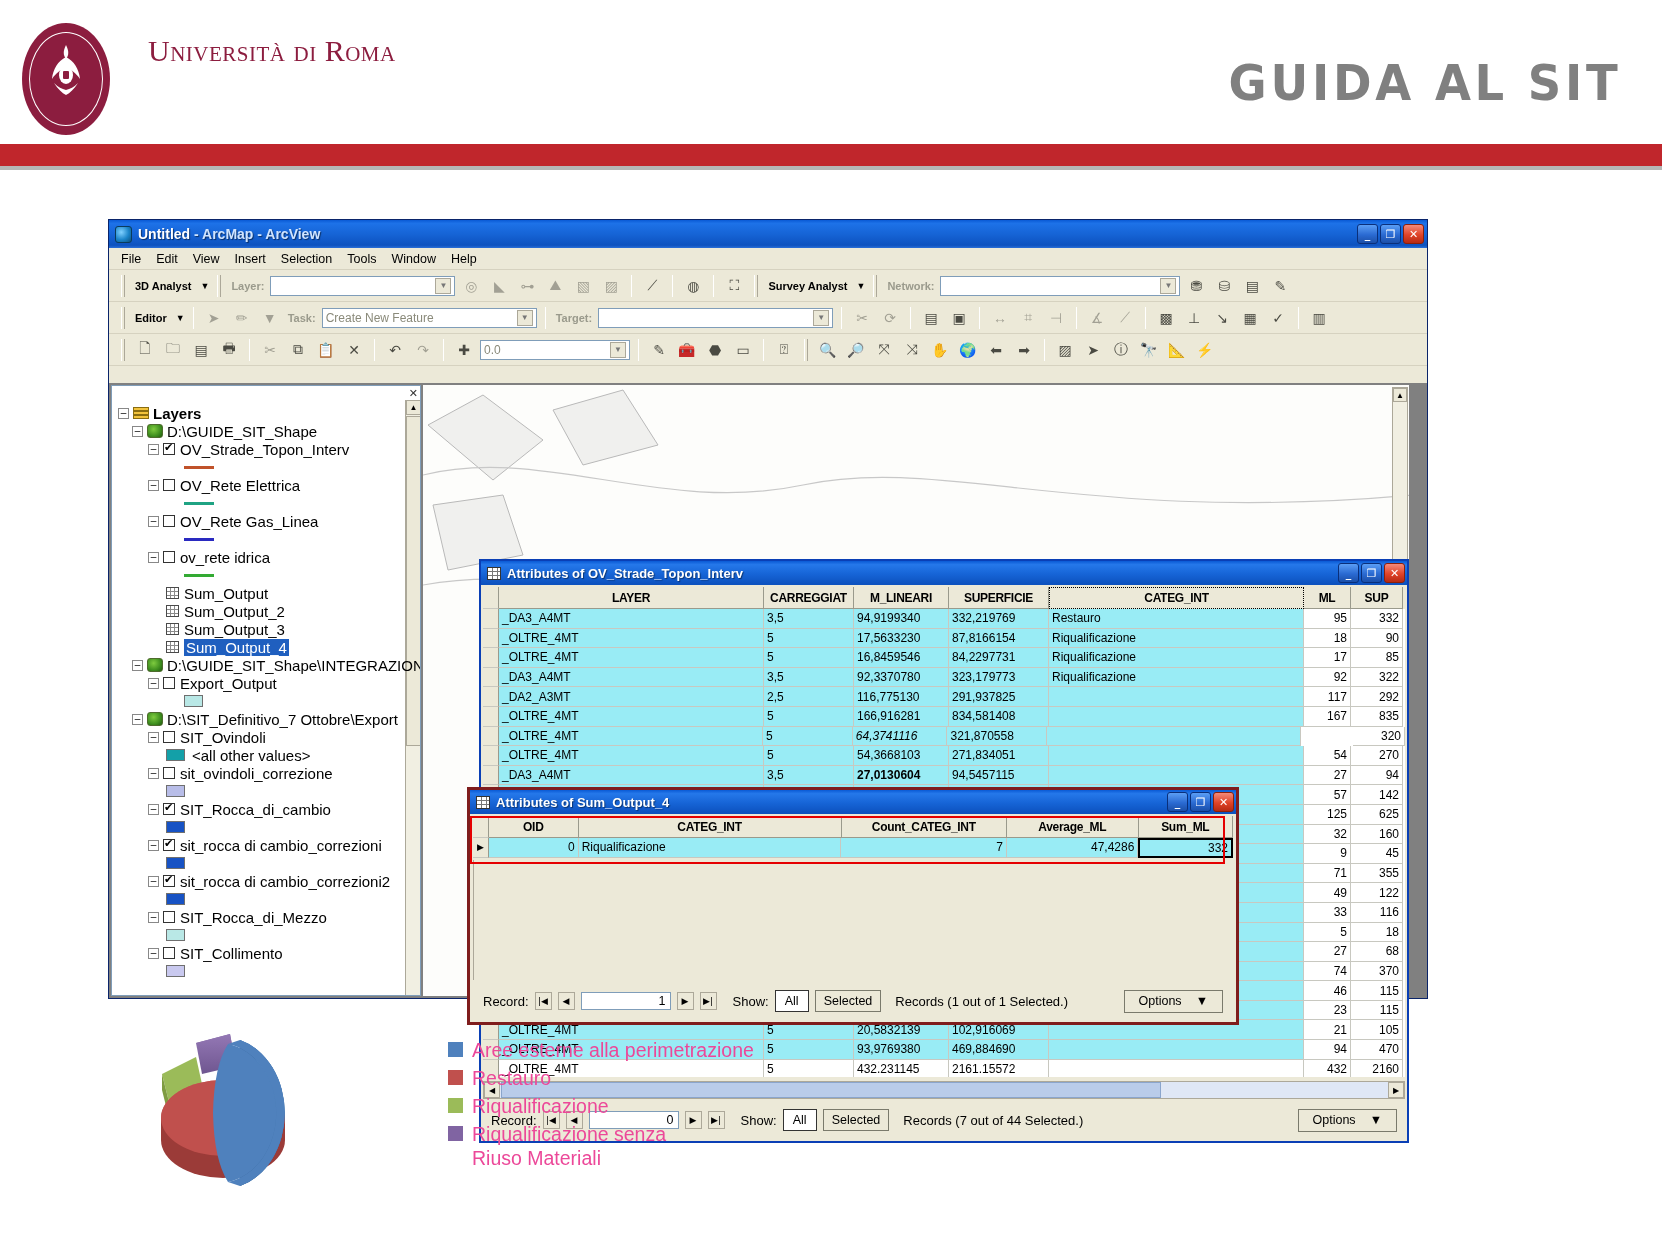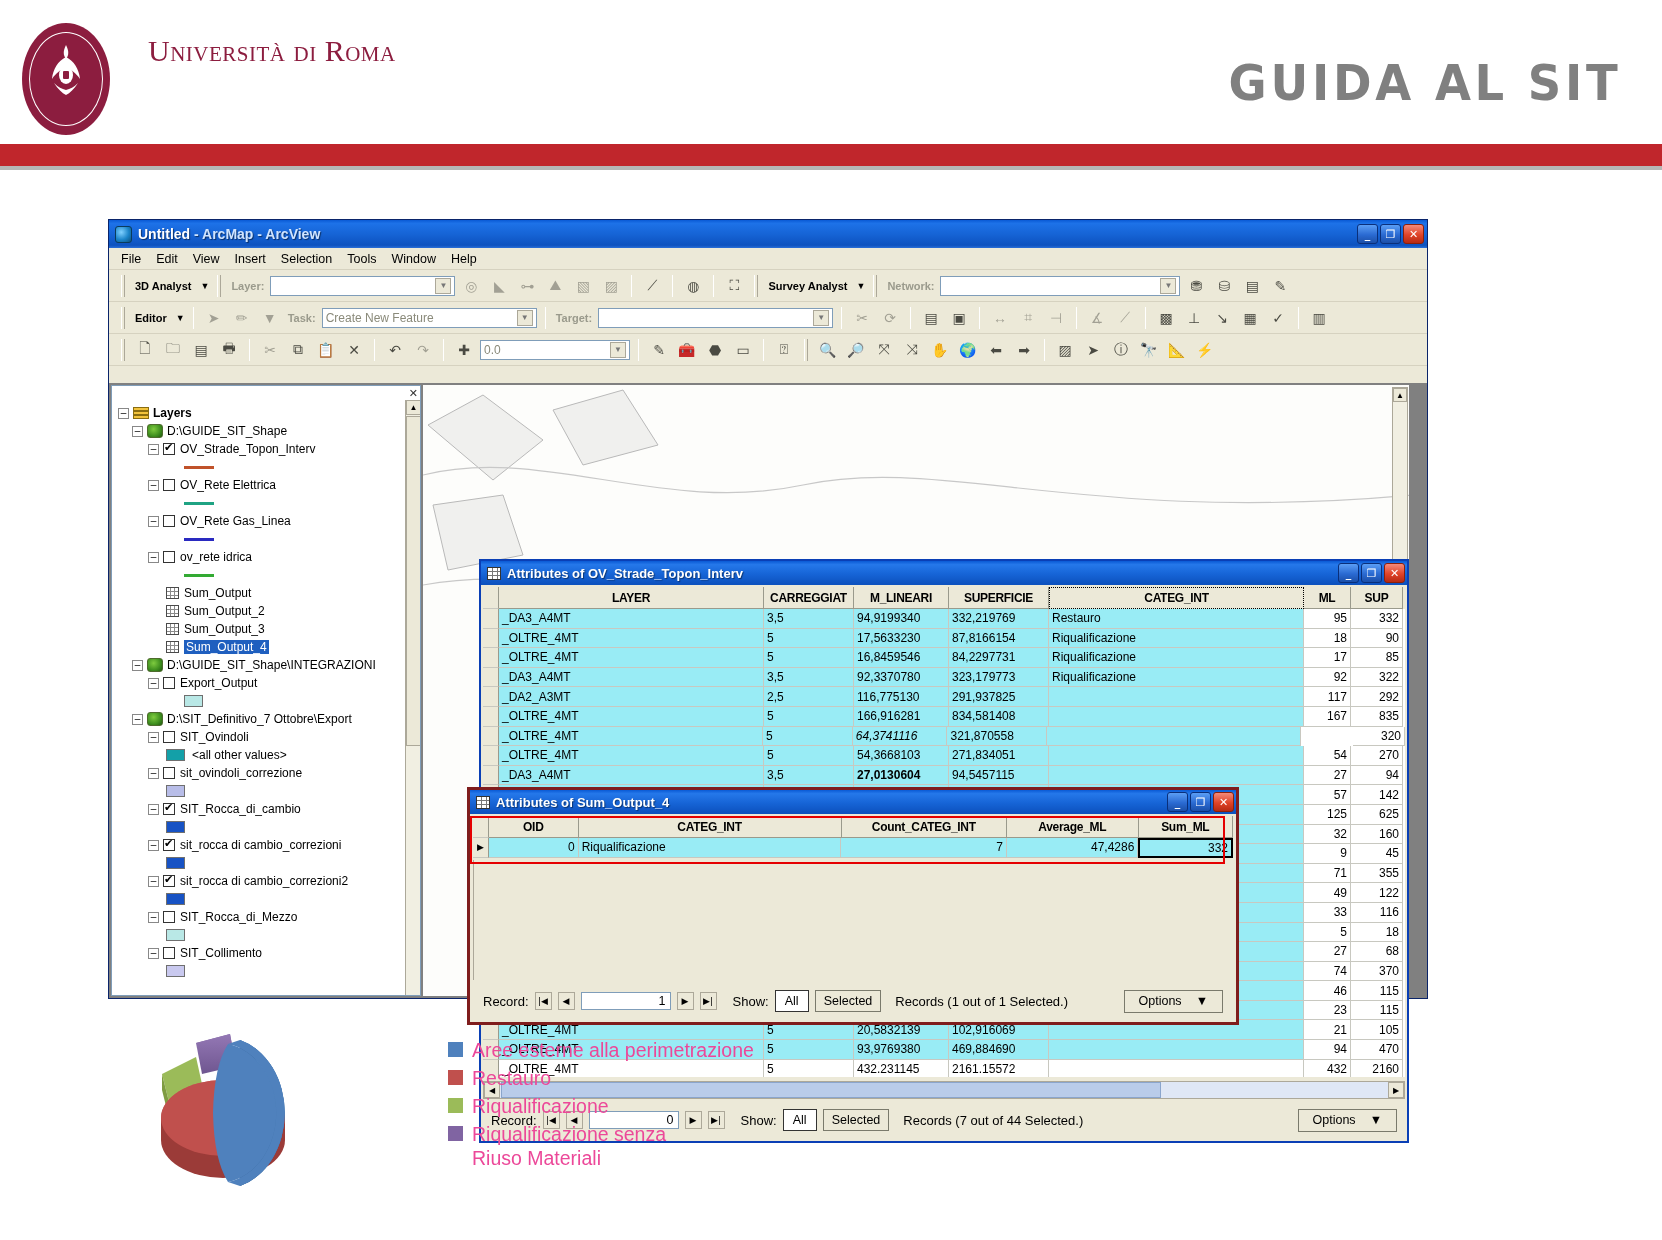--- a/index.html
+++ b/index.html
@@ -153,21 +153,21 @@
     width:16px; height:14px; margin-right:4px; flex:none;
     background:radial-gradient(circle at 40% 35%, #7ecb3f 0%, #3f8f1f 60%, #1f5a10 100%);
     border-radius:3px; border:1px solid #4e6b2d;
   }
   .ico-table {
     width:13px; height:12px; margin-right:5px; flex:none;
     background:#fff; border:1px solid #4a4a4a;
     background-image:linear-gradient(to bottom,transparent 3px,#8a8a8a 3px,#8a8a8a 4px,transparent 4px,transparent 7px,#8a8a8a 7px,#8a8a8a 8px,transparent 8px),
                      linear-gradient(to right,transparent 3px,#8a8a8a 3px,#8a8a8a 4px,transparent 4px,transparent 7px,#8a8a8a 7px,#8a8a8a 8px,transparent 8px);
   }
-  .tr .lbl { font-size:12px; color:#000; }
+  .tr .lbl { font-size:15px; color:#000; }
   .tr.selected .lbl { background:#1f5fbf; color:#fff; padding:0 2px; }
   .swatch-line { width:30px; height:3px; }
   .swatch-box { width:19px; height:12px; border:1px solid #6f6f6f; }
   .indent1 { padding-left:14px; }
   .indent2 { padding-left:30px; }
   .indent3 { padding-left:48px; }
   .indent4 { padding-left:66px; }
 
   
   #map-area {

